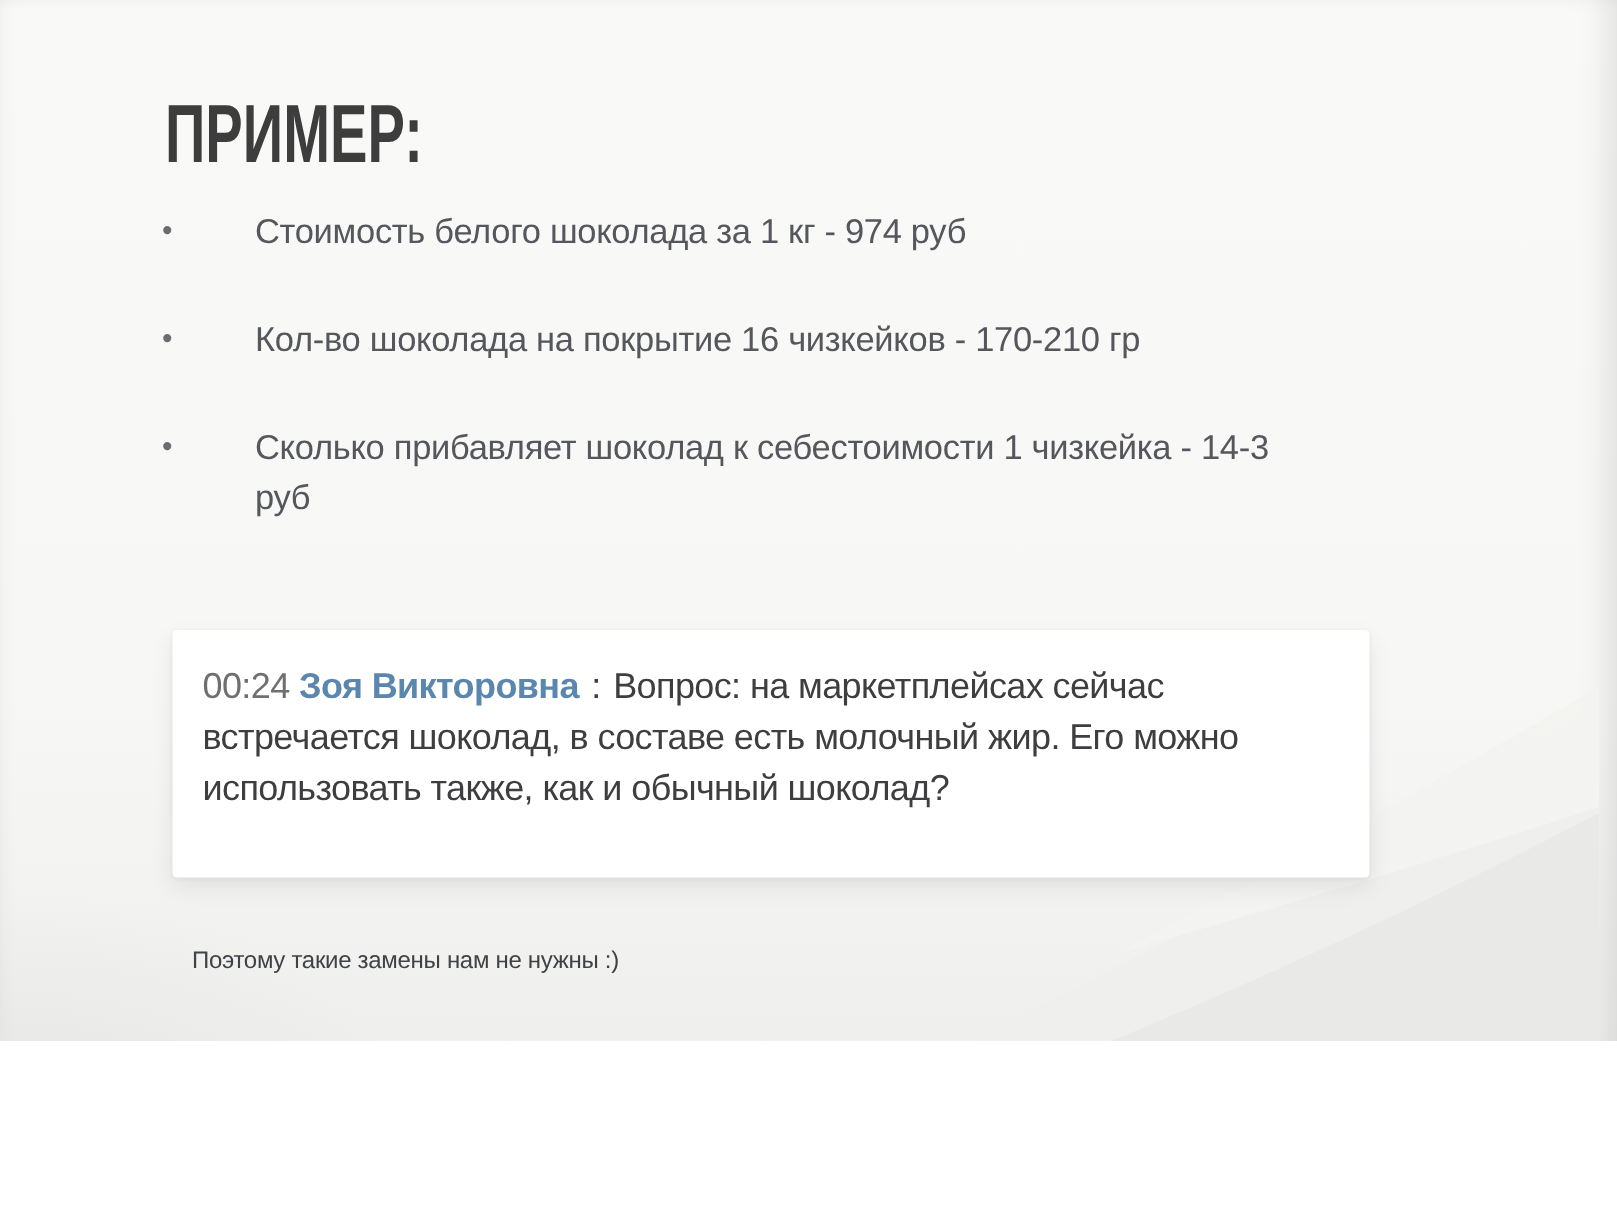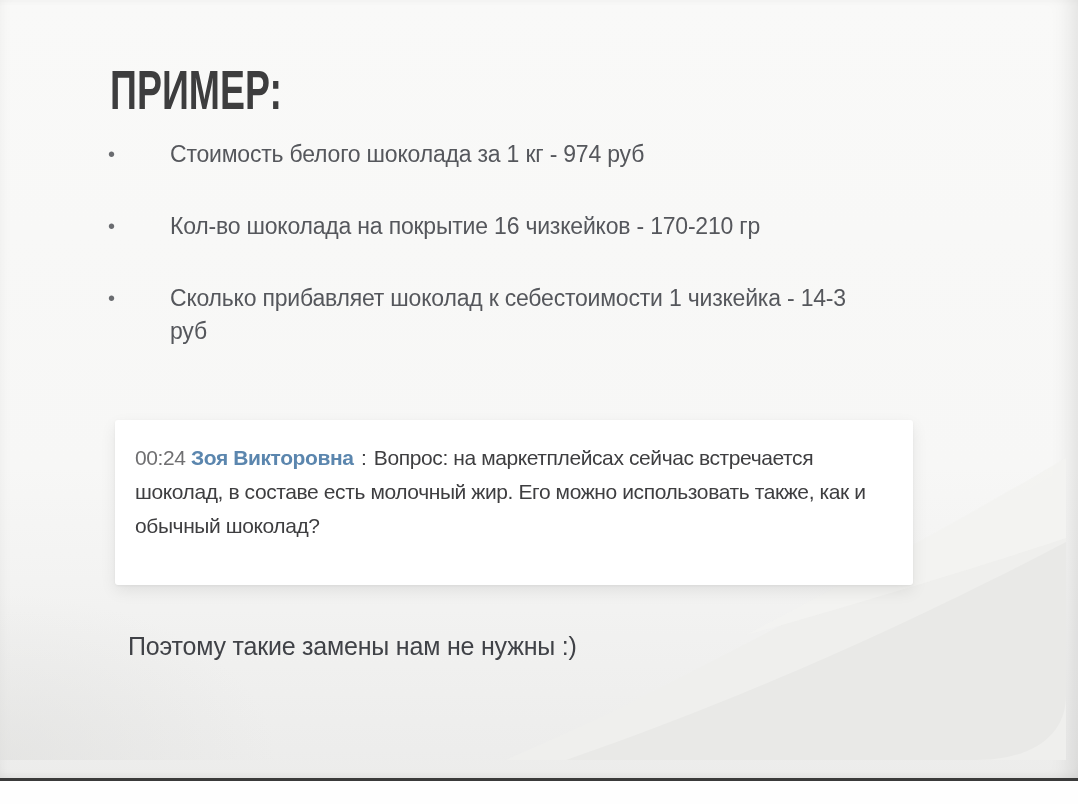--- a/index.html
+++ b/index.html
@@ -1,19 +1,19 @@
 <!DOCTYPE html>
 <html><head>
 <meta charset="utf-8">
 <style>
   html, body { margin: 0; padding: 0; background: #ffffff; }
   .screenshot {
     position: relative;
     width: 1078px;
-    height: 804px;
+    height: 694px;
     overflow: hidden;
     background: #ffffff;
     font-family: "Liberation Sans", sans-serif;
   }
 
   
   .stage {
     position: absolute;
     left: 0; top: 0;
     width: 1078px;
@@ -92,34 +92,34 @@
     top: 420px;
     width: 798px;
     height: 165px;
     background: #ffffff;
     border-radius: 3px;
     box-shadow: 0 6px 16px rgba(0,0,0,0.08), 0 1px 3px rgba(0,0,0,0.05);
     box-sizing: border-box;
     padding: 21px 20px 0 20px;
   }
   .chat-text {
-    font-size: 21px;
+    font-size: 24px;
     line-height: 34px;
     letter-spacing: -0.4px;
     color: #3e3e40;
   }
   .chat-timestamp { color: #6f6f71; }
   .chat-author { color: #5b86ae; font-weight: 700; }
   .chat-sep { color: #3e3e40; padding: 0 2px; }
 
   .conclusion {
     position: absolute;
     left: 128px;
     top: 632px;
-    font-size: 25px;
+    font-size: 16px;
     letter-spacing: -0.2px;
     color: #404247;
     text-align: right;
   }
 
   
   .bottom-edge {
     position: absolute;
     left: 0; top: 778px;
     width: 1078px;

